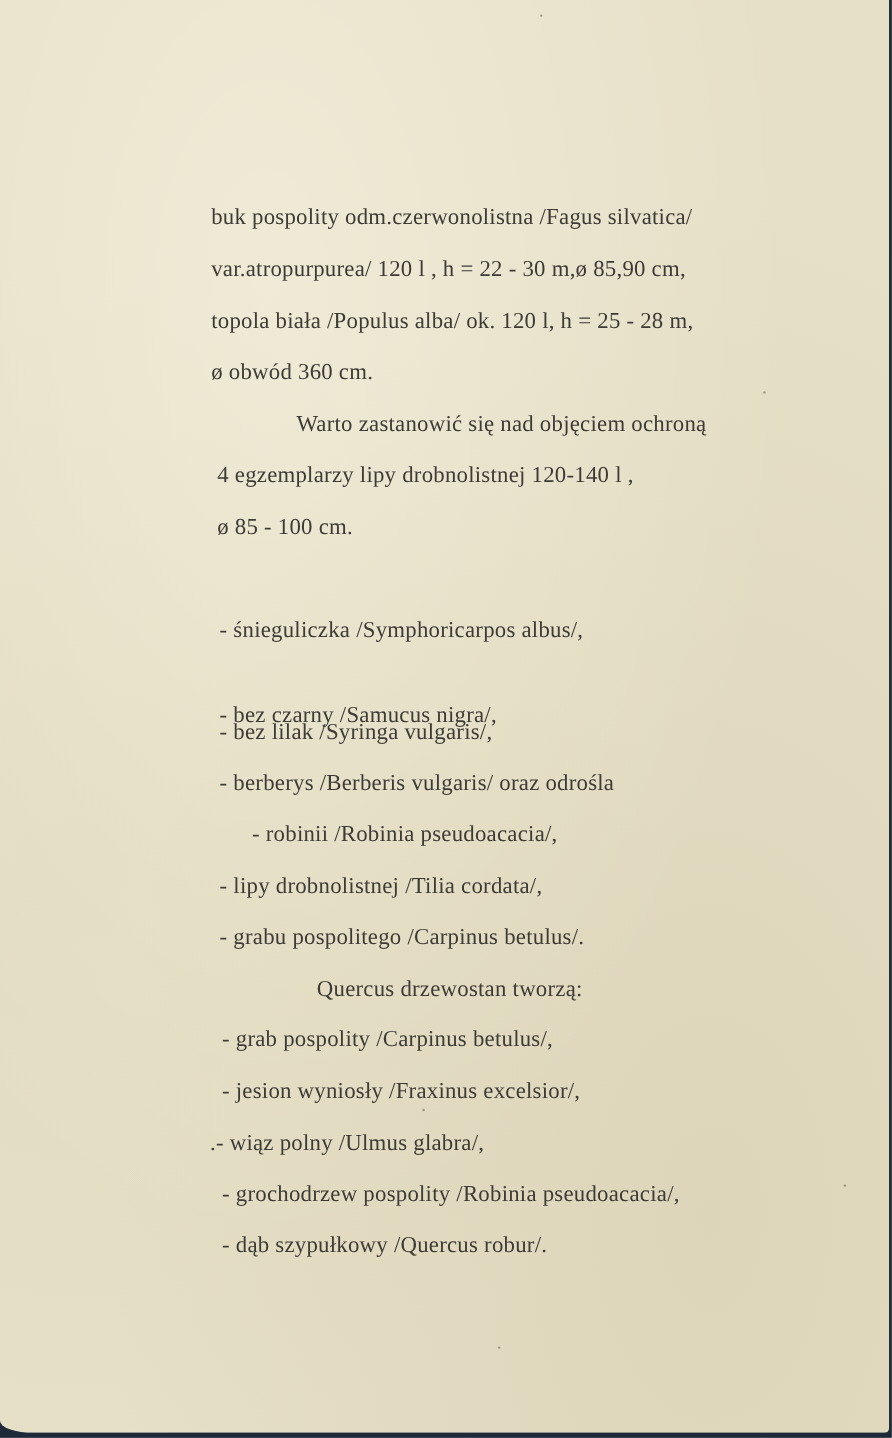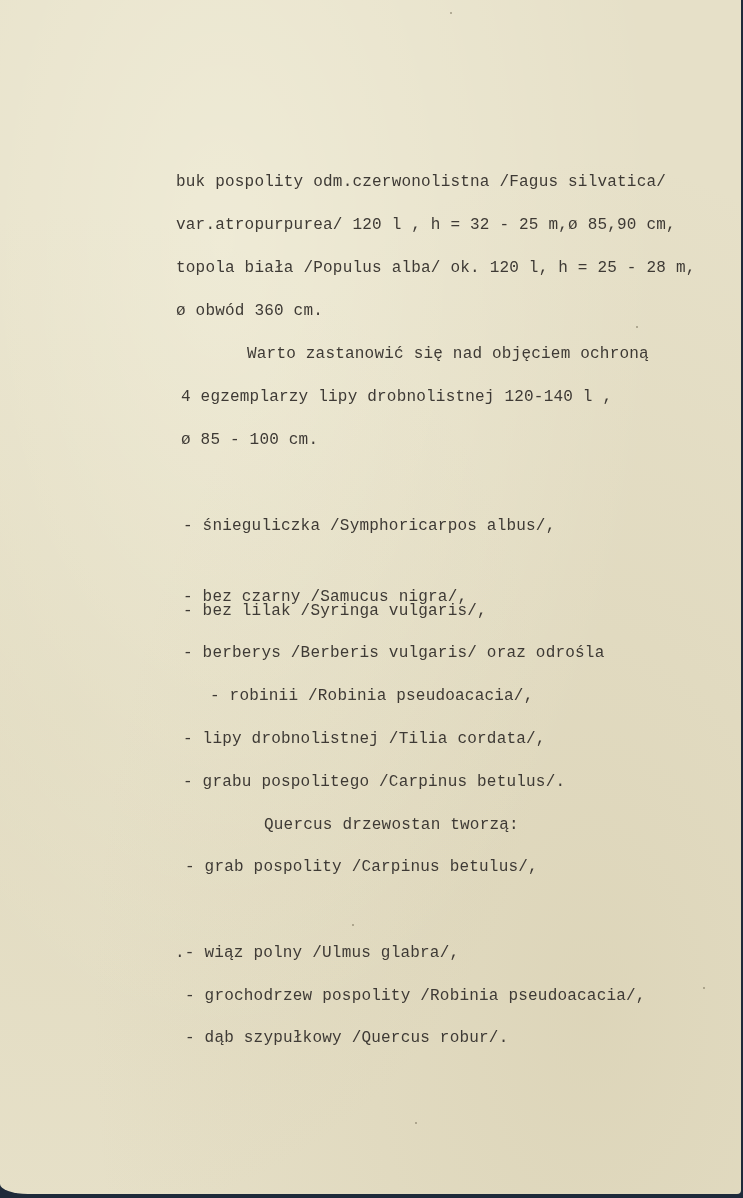--- a/index.html
+++ b/index.html
@@ -21,55 +21,56 @@
         radial-gradient(ellipse at 30% 20%, rgba(255,255,240,0.35), rgba(0,0,0,0) 60%),
         radial-gradient(ellipse at 80% 85%, rgba(180,165,120,0.18), rgba(0,0,0,0) 60%),
         radial-gradient(ellipse at 10% 60%, rgba(200,190,150,0.15), rgba(0,0,0,0) 50%);
       border-bottom-left-radius: 28px 10px;
       border-bottom-right-radius: 4px;
       overflow: hidden;
     }
     .typed {
       position: absolute;
       left: 0;
-      font-family: Liberation Mono, monospace;
-      font-size: 16px;
+      font-family: Liberation Serif, serif;
+      font-size: 19px;
       line-height: 20px;
       color: #3e3a35;
       white-space: pre;
       letter-spacing: 0.2px;
     }
     .speck {
       position: absolute;
       width: 2px;
       height: 2px;
       border-radius: 50%;
       background: rgba(90,80,60,0.5);
     }
   </style>
 </head>
 <body>
 
 <div class="page">
   <div class="typed" style="top:172px;left:176px;">buk pospolity odm.czerwonolistna /Fagus silvatica/</div>
-  <div class="typed" style="top:215px;left:176px;">var.atropurpurea/ 120 l , h = 32 - 25 m,ø 85,90 cm,</div>
+  <div class="typed" style="top:215px;left:176px;">var.atropurpurea/ 120 l , h = 22 - 30 m,ø 85,90 cm,</div>
   <div class="typed" style="top:258px;left:176px;">topola biała /Populus alba/ ok. 120 l, h = 25 - 28 m,</div>
   <div class="typed" style="top:301px;left:176px;">ø obwód 360 cm.</div>
   <div class="typed" style="top:344px;left:247px;">Warto zastanowić się nad objęciem ochroną</div>
   <div class="typed" style="top:387px;left:181px;">4 egzemplarzy lipy drobnolistnej 120-140 l ,</div>
   <div class="typed" style="top:430px;left:181px;">ø 85 - 100 cm.</div>
   <div class="typed" style="top:516px;left:183px;">- śnieguliczka /Symphoricarpos albus/,</div>
   <div class="typed" style="top:559px;left:183px;margin-top:28px;">- bez czarny /Samucus nigra/,</div>
   <div class="typed" style="top:601px;left:183px;">- bez lilak /Syringa vulgaris/,</div>
   <div class="typed" style="top:643px;left:183px;">- berberys /Berberis vulgaris/ oraz odrośla</div>
   <div class="typed" style="top:686px;left:170px;margin-left:40px;">- robinii /Robinia pseudoacacia/,</div>
   <div class="typed" style="top:772px;left:183px;">- grabu pospolitego /Carpinus betulus/.</div>
   <div class="typed" style="top:729px;left:183px;">- lipy drobnolistnej /Tilia cordata/,</div>
   <div class="typed" style="top:815px;left:264px;">Quercus drzewostan tworzą:</div>
   <div class="typed" style="top:857px;left:185px;">- grab pospolity /Carpinus betulus/,</div>
+  <div class="typed" style="top:900px;left:185px;">- jesion wyniosły /Fraxinus excelsior/,</div>
   <div class="typed" style="top:943px;left:175px;">.- wiąz polny /Ulmus glabra/,</div>
   <div class="typed" style="top:986px;left:185px;text-align:center;">- grochodrzew pospolity /Robinia pseudoacacia/,</div>
   <div class="typed" style="top:1028px;left:185px;">- dąb szypułkowy /Quercus robur/.</div>
 
   <span class="speck" style="left:450px;top:12px;"></span>
   <span class="speck" style="left:636px;top:326px;"></span>
   <span class="speck" style="left:703px;top:987px;"></span>
   <span class="speck" style="left:415px;top:1122px;"></span>
   <span class="speck" style="left:352px;top:924px;"></span>
 </div>

